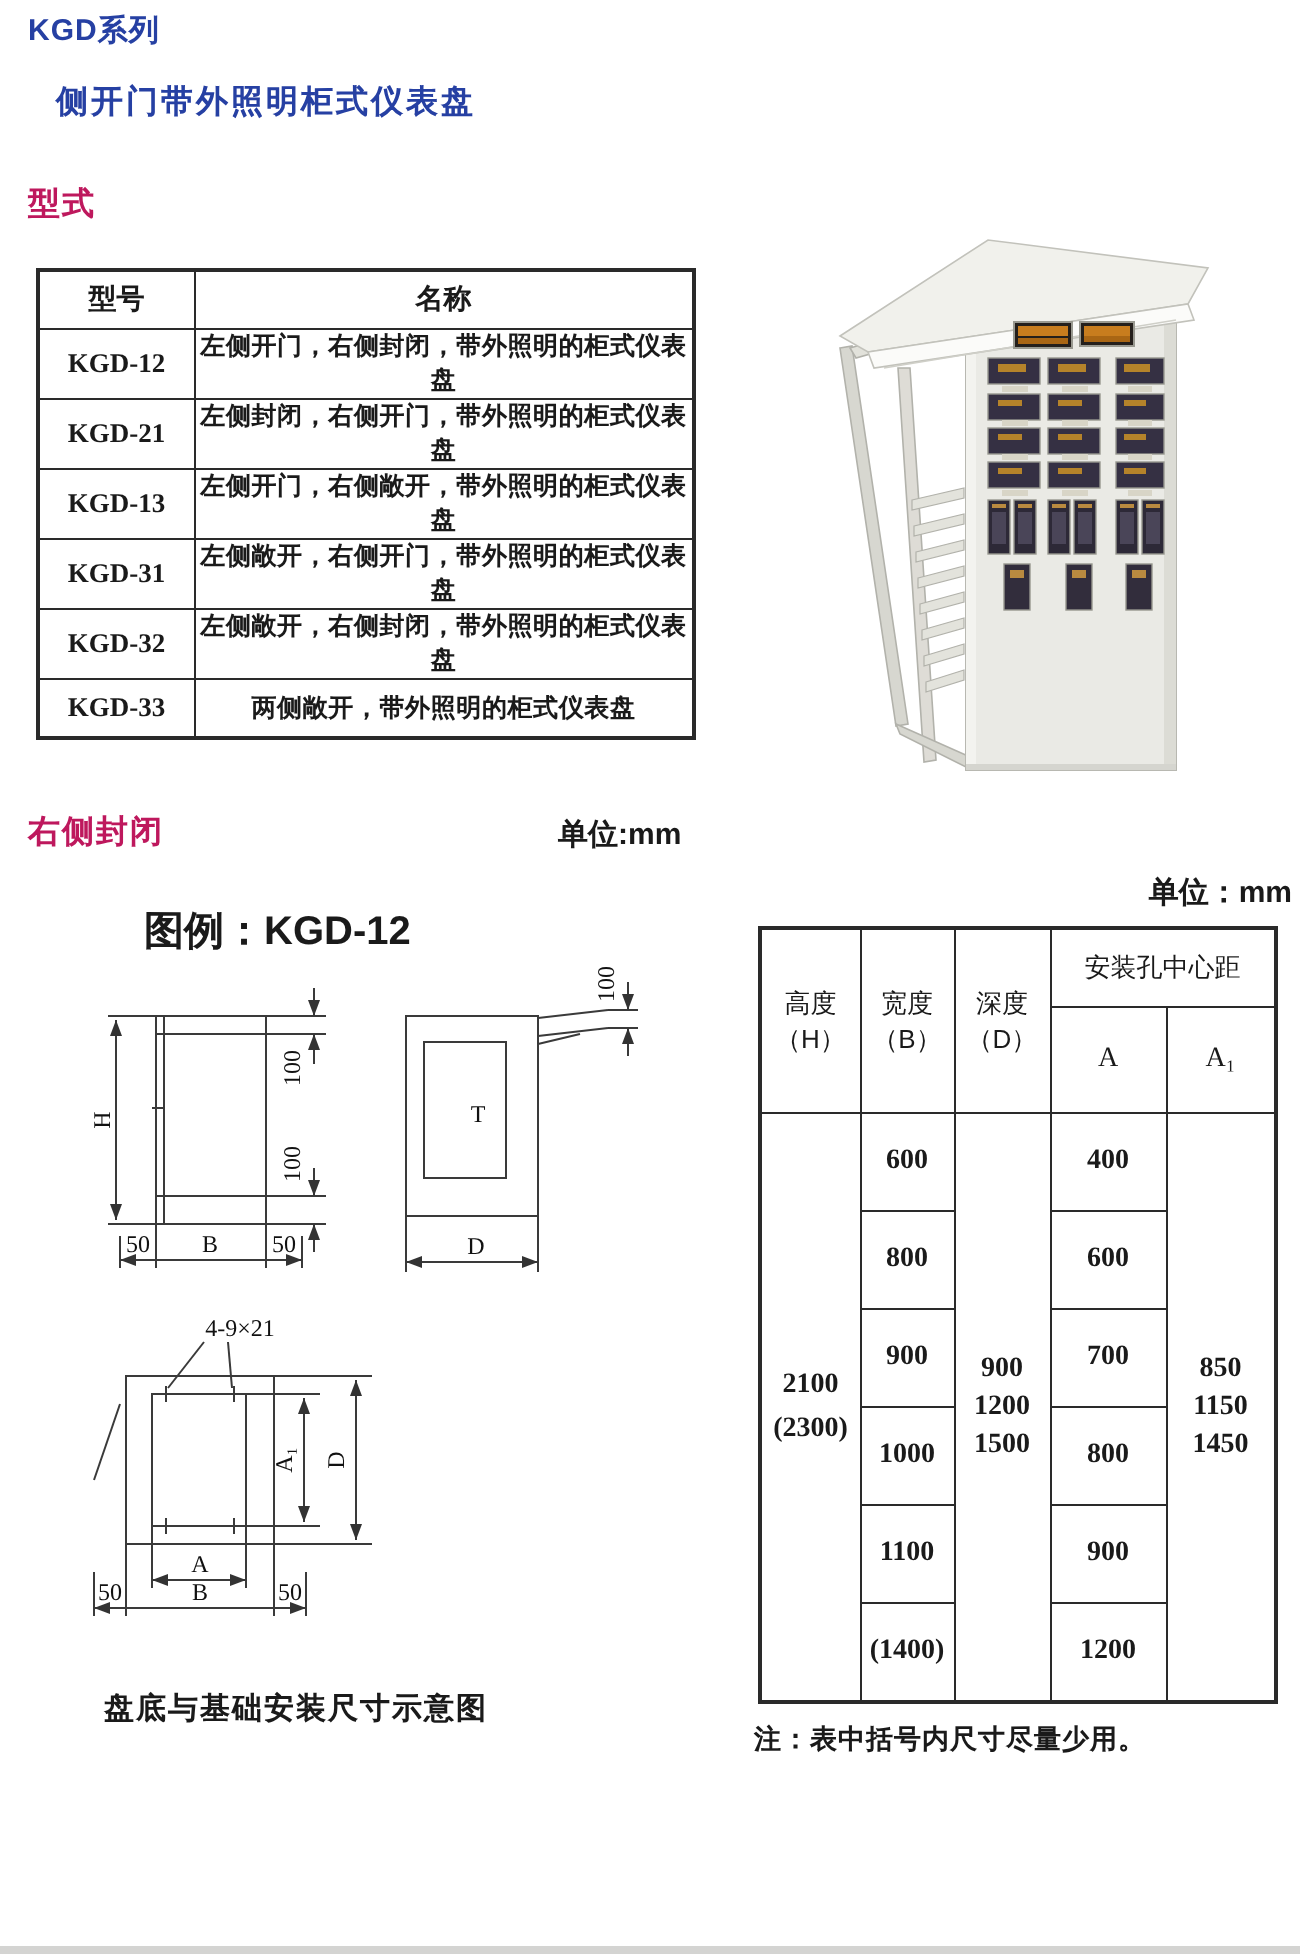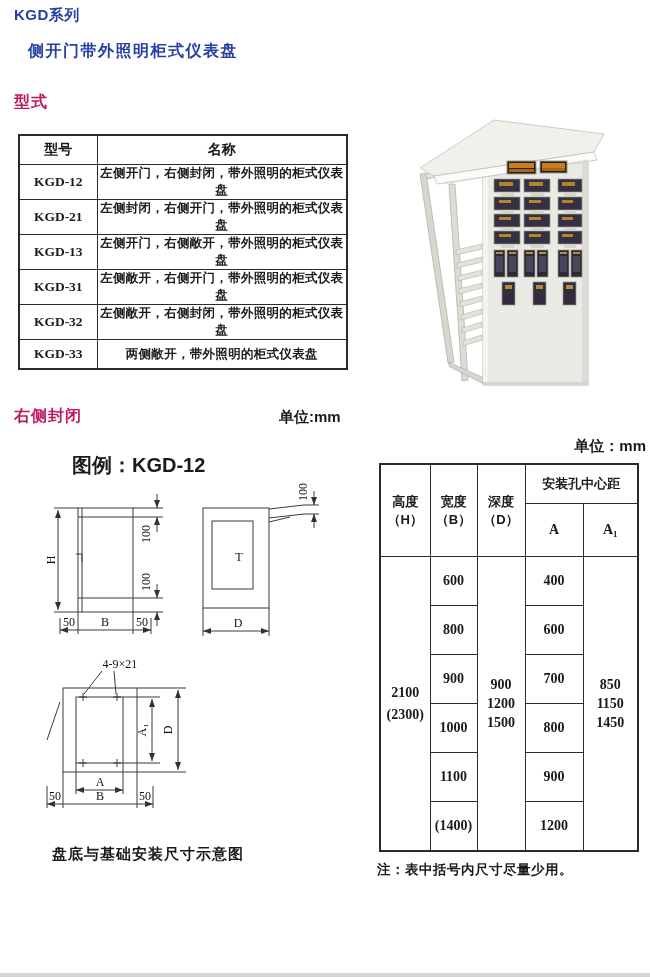--- a/index.html
+++ b/index.html
@@ -18,21 +18,21 @@
 
   table{border-collapse:collapse;table-layout:fixed;}
   .type-table{position:absolute;left:18px;top:134px;width:330px;border:2px solid #2a2a2a;}
   .type-table td,.type-table th{border:1px solid #2a2a2a;height:28px;text-align:center;vertical-align:middle;padding:0;}
   .type-table th{font-size:14px;font-weight:700;}
   .type-table .model{font-family:"Liberation Serif","DejaVu Serif",serif;font-size:13.5px;font-weight:700;}
   .type-table .tname{font-size:12.5px;font-weight:700;letter-spacing:.3px;}
 
   .size-table{position:absolute;left:379px;top:463px;border:2px solid #2a2a2a;}
   .size-table th,.size-table td{border:1px solid #2a2a2a;text-align:center;vertical-align:middle;padding:0;}
-  .size-table th{font-size:13px;font-weight:700;white-space:pre-line;line-height:18px;}
+  .size-table th{font-size:13px;font-weight:400;white-space:pre-line;line-height:18px;}
   .size-table th.serif{font-family:"Liberation Serif","DejaVu Serif",serif;font-size:14px;}
   .size-table td{height:48px;font-family:"Liberation Serif","DejaVu Serif",serif;font-size:14px;font-weight:700;}
   .size-table .hr2 th{height:52px;}
   .size-table .holes-th{height:38px;}
   .multi div{line-height:19px;}
   .hpair div{line-height:22px;}
 
   svg text{font-family:"Liberation Serif","DejaVu Serif",serif;font-size:12px;fill:#111;}
   .drw{position:absolute;left:10px;top:472px;}
   .photo{position:absolute;left:398px;top:100px;}

